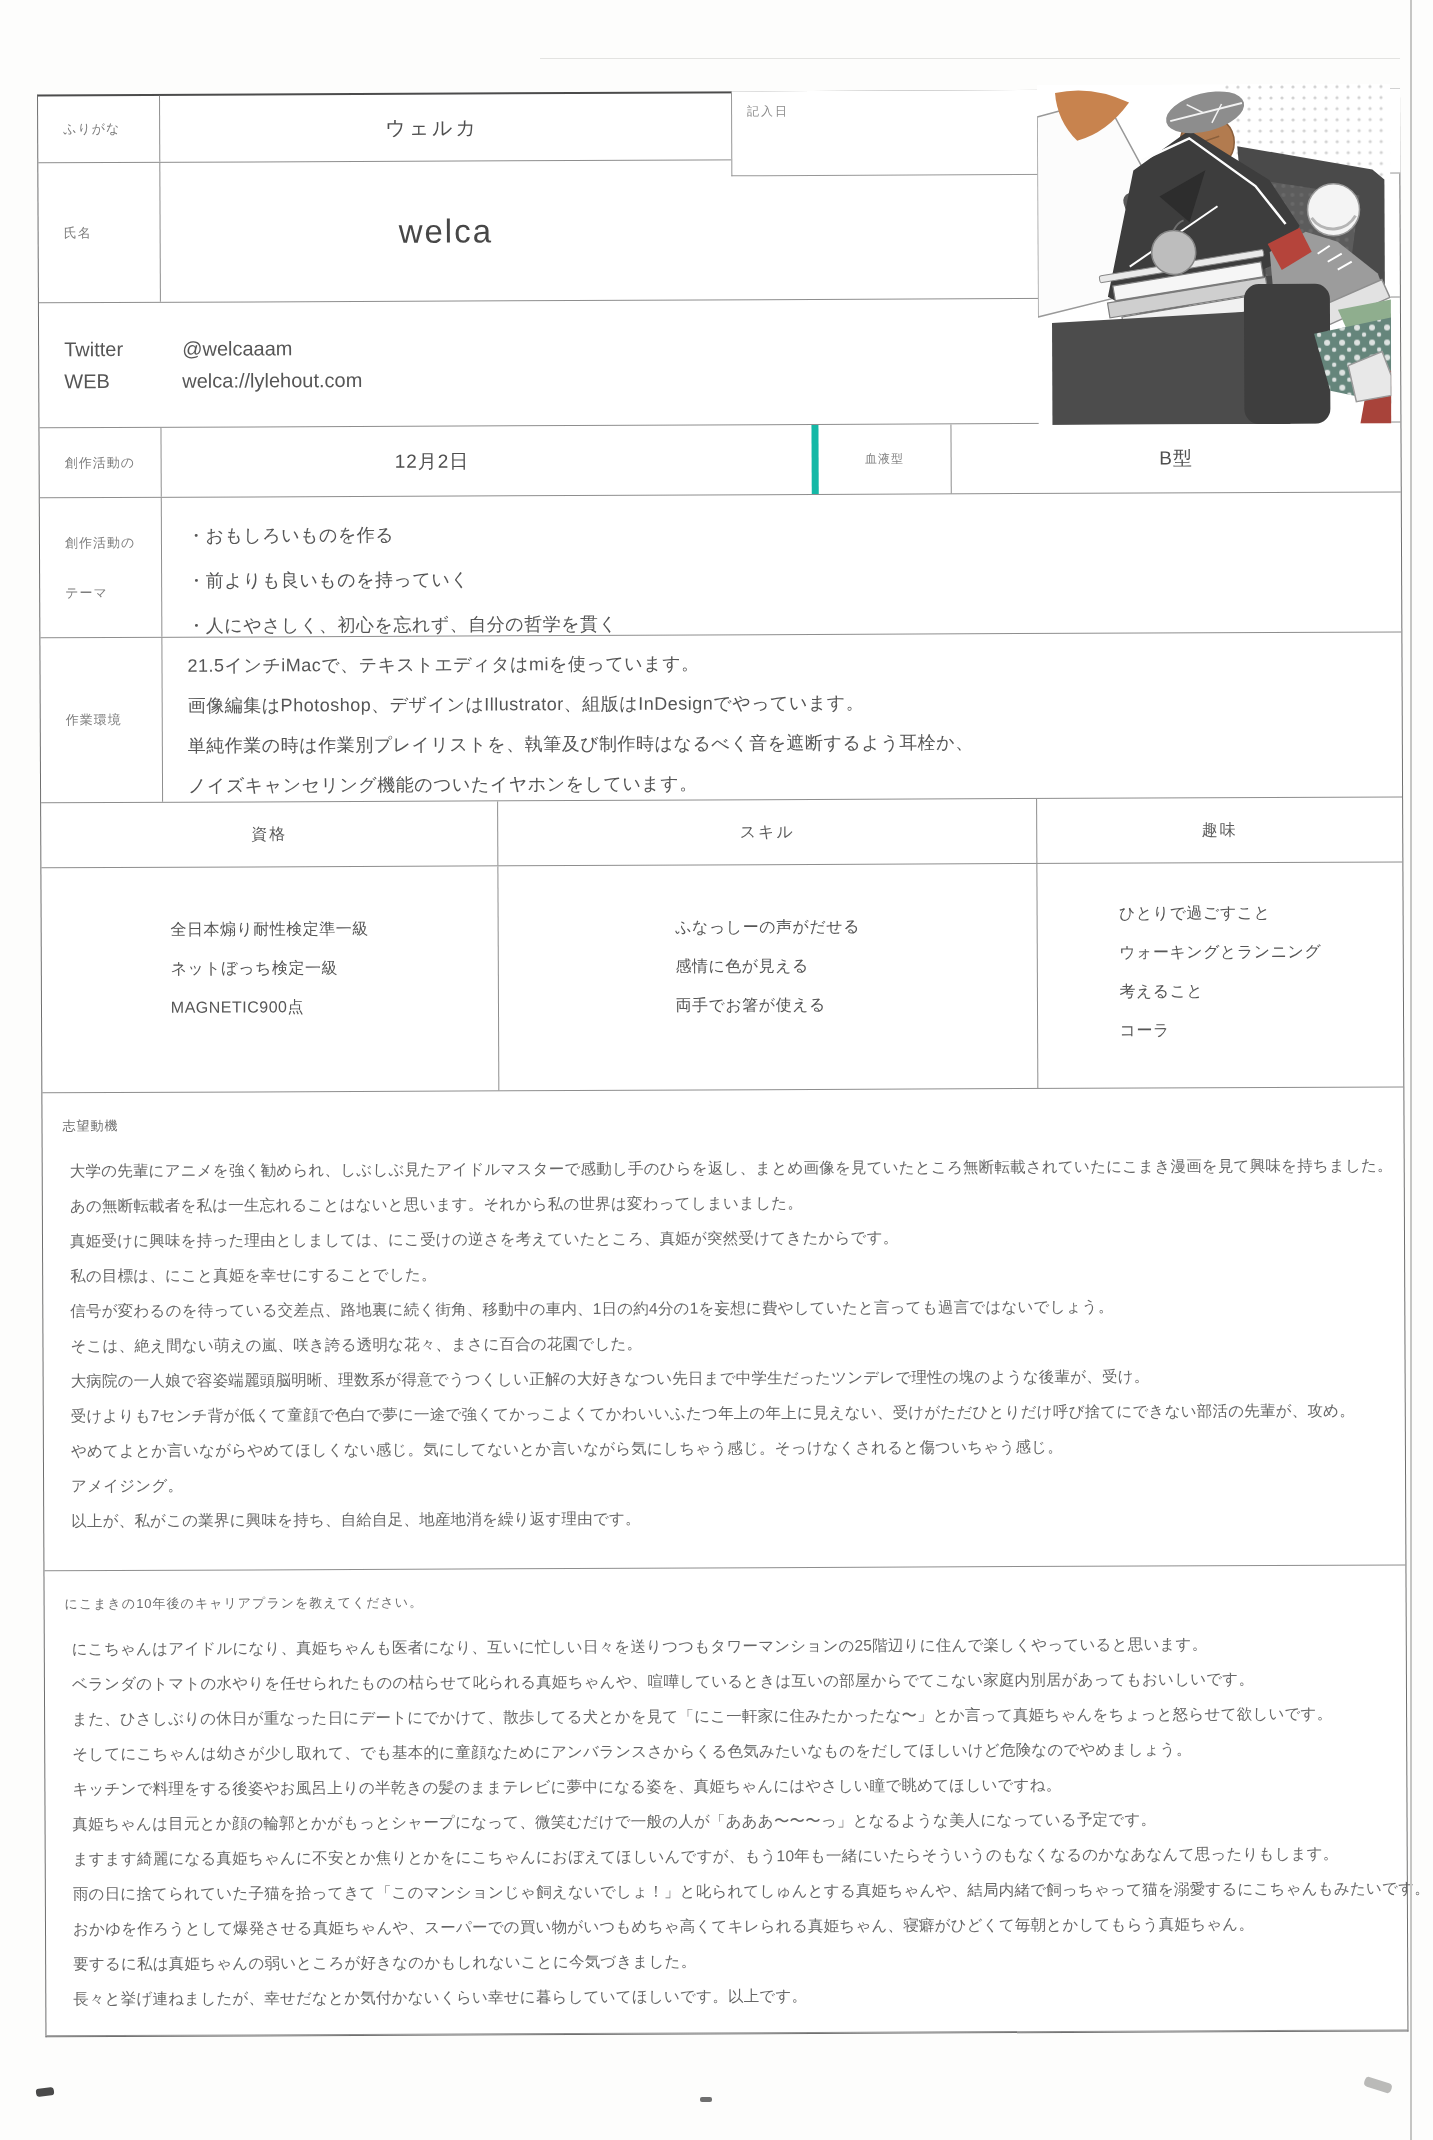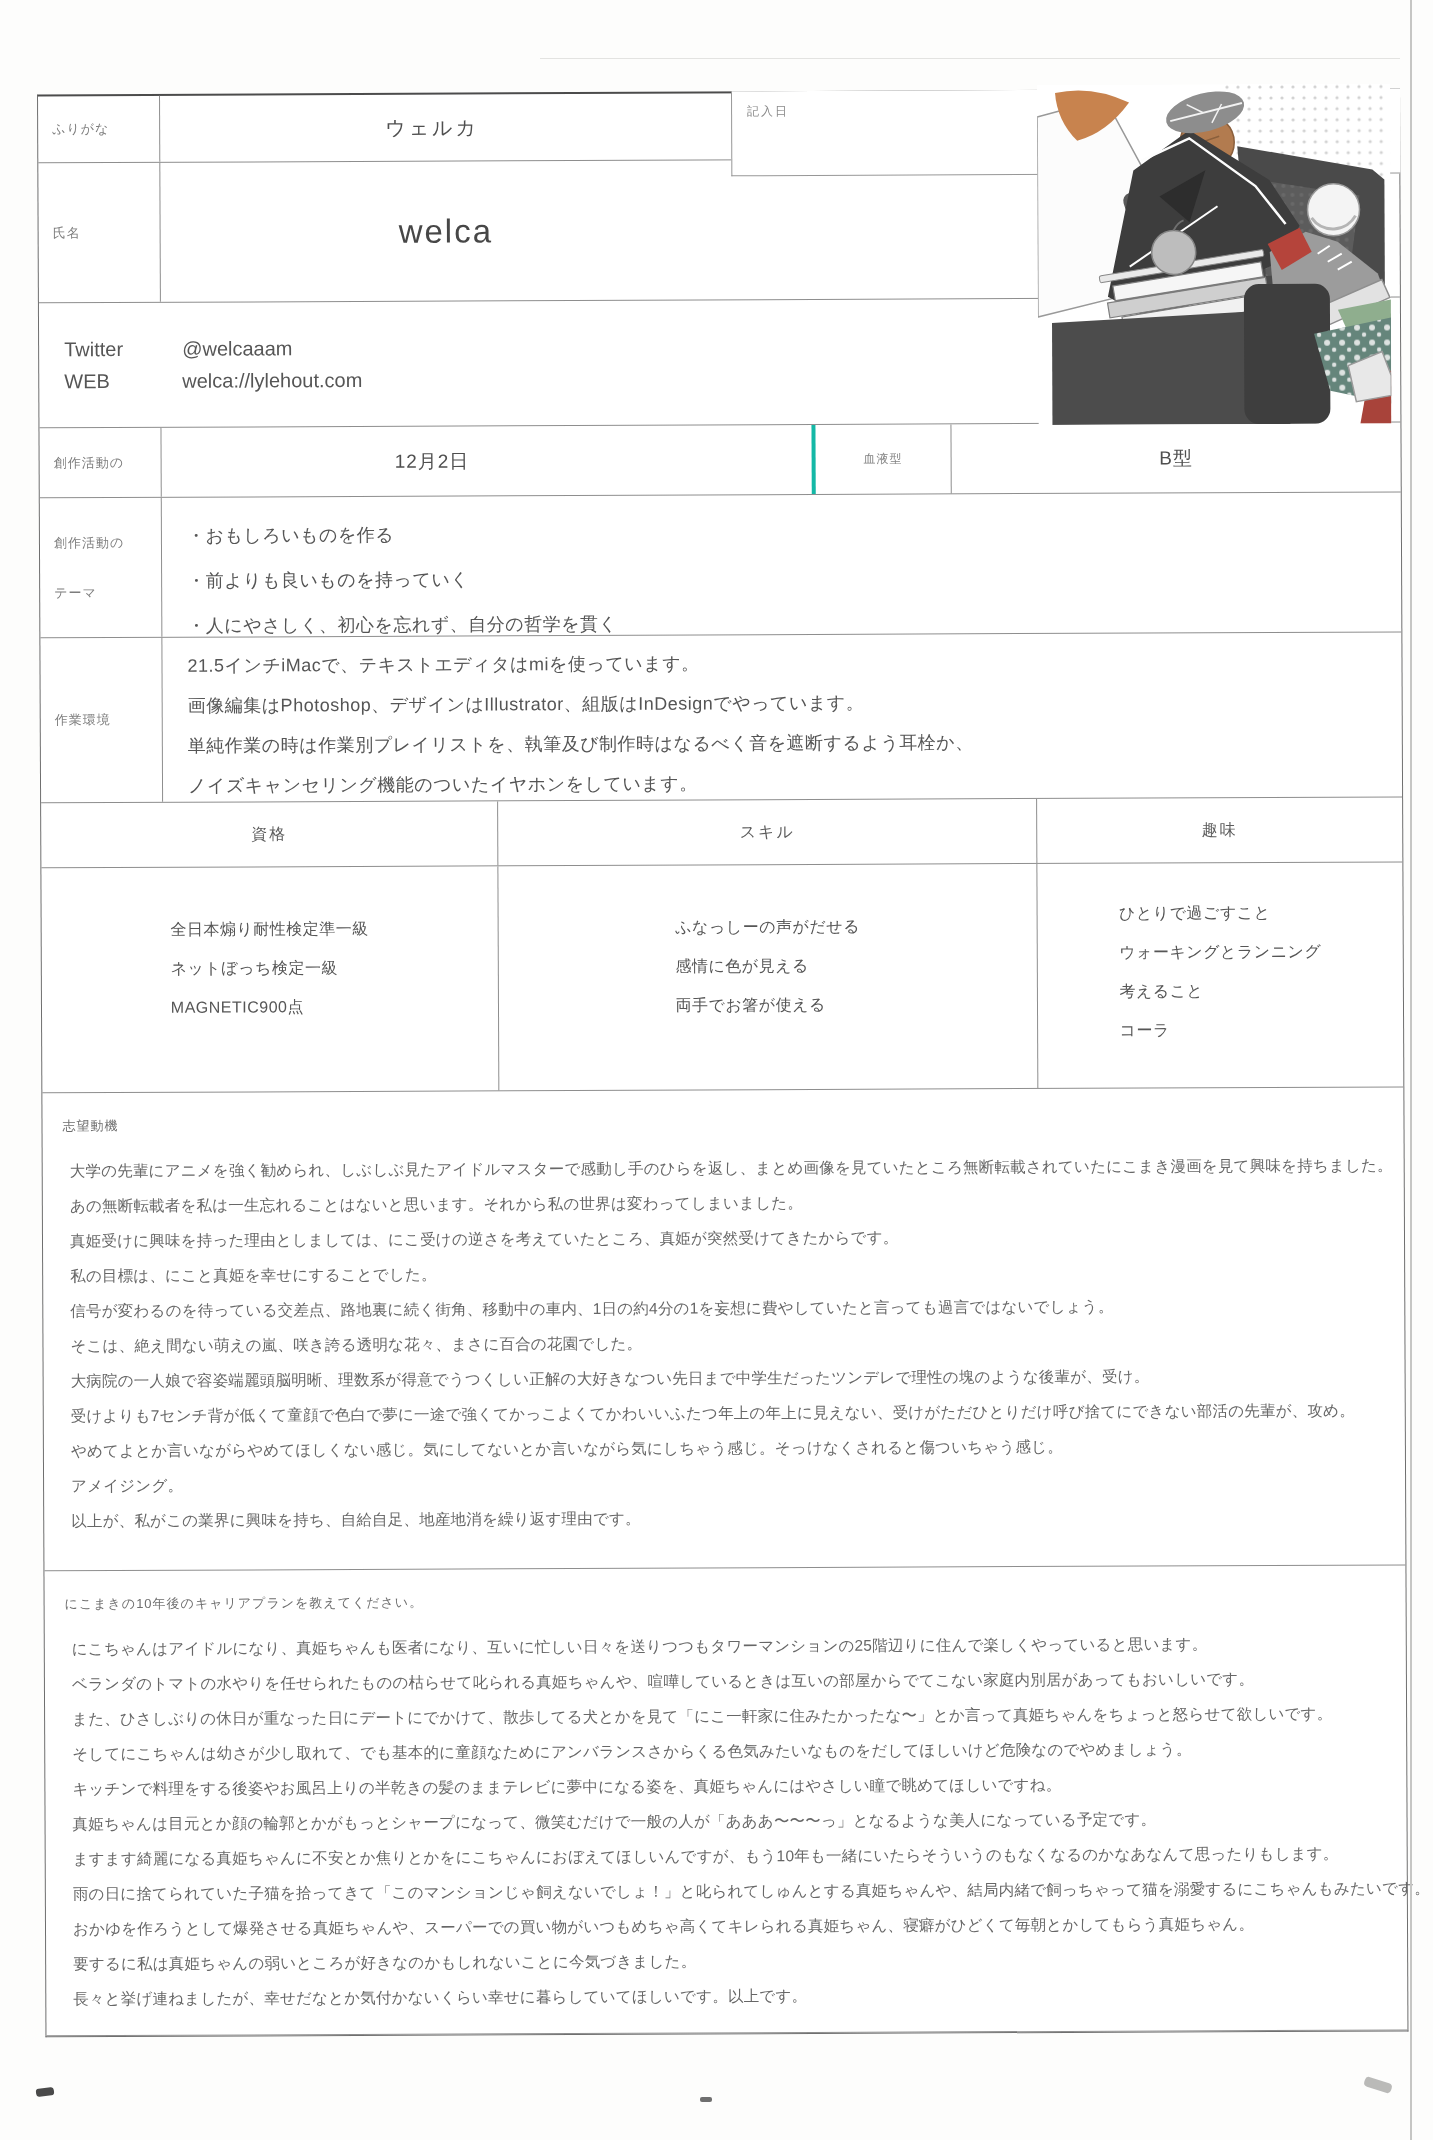--- a/index.html
+++ b/index.html
@@ -10,37 +10,37 @@
   
   .sheet { position:absolute; left:37px; top:92px; width:1363px; height:1943px;
     background:#fff; border:1px solid #6f6f6f; border-top:2px solid #4c4c4c;
     transform:rotate(-0.25deg); transform-origin:40% 0;
     display:flex; flex-direction:column; }
   .row { display:flex; border-bottom:1px solid #8e8e8e; position:relative; }
   .row:last-child { border-bottom:none; }
   .cell { position:relative; }
   .lbl { width:122px; flex:0 0 122px; border-right:1px solid #8e8e8e;
     font-size:13px; color:#7d7d7d; letter-spacing:1px;
-    display:flex; align-items:center; padding-left:14px; }
+    display:flex; align-items:center; padding-left:25px; }
   .lbl.two { flex-direction:column; align-items:flex-start; justify-content:center; gap:32px; }
   .val { flex:1; display:flex; align-items:center; }
 
   .r1 { height:67px; }
   .r1 .val { font-size:20px; color:#4f4f4f; letter-spacing:3px; padding-left:225px; }
   .r2 { height:140px; }
   .r2 .val { font-size:33px; color:#474747; letter-spacing:2px; padding-left:238px; }
   .r3 { height:125px; }
   .contact { flex-direction:column; align-items:flex-start; justify-content:center; gap:9px;
     font-size:20px; color:#565656; padding-left:25px; }
   .cline { display:flex; }
   .ckey { width:118px; flex:0 0 118px; }
   .r4 { height:70px; }
   .r4 .bval { flex:0 0 650px; width:650px; font-size:19px; color:#4f4f4f;
     display:flex; align-items:center; padding-left:233px; letter-spacing:1px; }
-  .r4 .blbl { flex:0 0 140px; width:140px; border-left:4px solid #14b8a6; border-right:1px solid #8e8e8e;
+  .r4 .blbl { flex:0 0 140px; width:140px; border-left:7px solid #14b8a6; border-right:1px solid #8e8e8e;
     font-size:12px; color:#828282; display:flex; align-items:center; justify-content:center; letter-spacing:1px; }
   .r4 .btype { flex:1; font-size:19px; color:#4f4f4f; display:flex; align-items:center; justify-content:center; letter-spacing:1px; }
 
   .r5 { height:140px; }
   .r5 .val { flex-direction:column; align-items:flex-start; justify-content:flex-start;
     padding:16px 0 0 25px; }
   .r5 .val > div { display:block; width:100%; }
   .titem { font-size:18px; color:#555; line-height:45px; letter-spacing:0.5px; white-space:nowrap; }
 
   .r6 { height:165px; }

